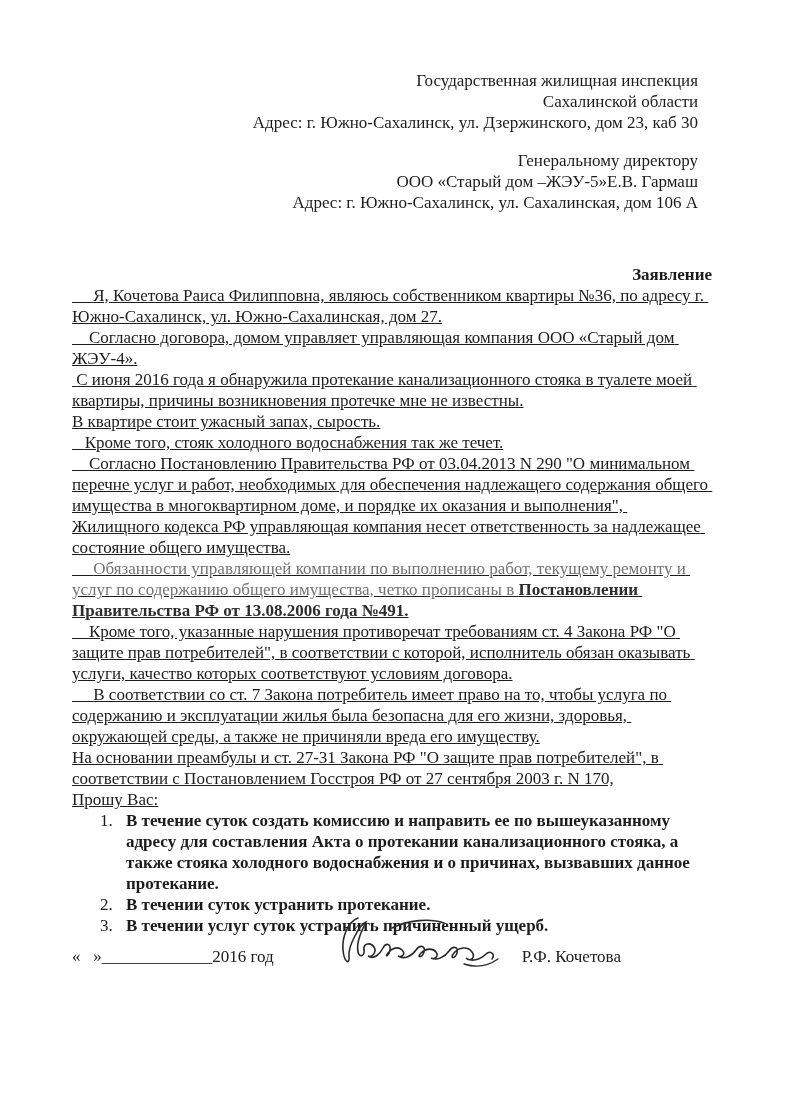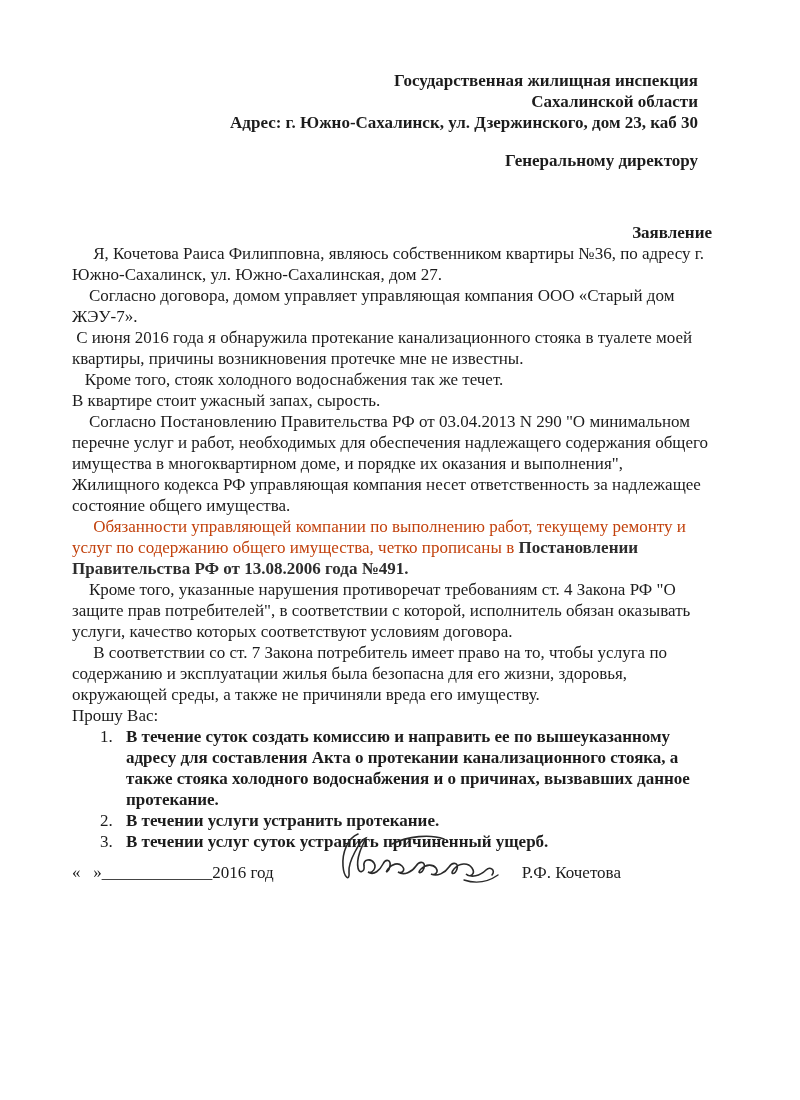--- a/index.html
+++ b/index.html
@@ -8,30 +8,30 @@
     width:800px;height:1100px;
     background:#ffffff;
     box-sizing:border-box;
     padding:70px 88px 0 72px;
     font-family:"Liberation Serif","DejaVu Serif",serif;
     font-size:17px;
     line-height:21px;
     color:#1c1c1c;
     overflow:hidden;
   }
-  .recipient-block{text-align:right;margin:0 14px 17px 0;font-weight:bold;}
+  .recipient-block{text-align:right;margin:0 14px 17px 0;}
   .recipient-block div{white-space:pre-wrap;}
   .doc-title{
     text-align:right;
     font-weight:bold;
     margin-top:51px;
     margin-bottom:0;
   }
-  .para{margin:0;white-space:pre-wrap;}
-  .gray{color:#c2410c;}
+  .para{margin:0;white-space:pre-wrap;text-decoration:underline;}
+  .gray{color:#737373;}
   .bold-ref{font-weight:bold;color:#2e2e2e;}
   .demands{margin:0;padding:0 0 0 28px;}
   .demand-row{display:flex;align-items:flex-start;}
   .demand-num{flex:none;width:26px;white-space:pre;}
   .demand-text{flex:1;white-space:pre-wrap;font-weight:bold;}
   .footer{
     display:flex;
     align-items:baseline;
     margin-top:10px;
     position:relative;
@@ -51,44 +51,47 @@
 <div class="page">
 
   <div class="recipient-block">
     <div>Государственная жилищная инспекция</div>
     <div>Сахалинской области</div>
     <div>Адрес: г. Южно-Сахалинск, ул. Дзержинского, дом 23, каб 30</div>
   </div>
 
   <div class="recipient-block">
     <div>Генеральному директору</div>
+    <div>ООО «Старый дом –ЖЭУ-5»Е.В. Гармаш</div>
+    <div>Адрес: г. Южно-Сахалинск, ул. Сахалинская, дом 106 А</div>
   </div>
 
 
   <p class="doc-title">Заявление</p>
 
   <p class="para">     Я, Кочетова Раиса Филипповна, являюсь собственником квартиры №36, по адресу г. Южно-Сахалинск, ул. Южно-Сахалинская, дом 27.</p>
-  <p class="para">    Согласно договора, домом управляет управляющая компания ООО «Старый дом ЖЭУ-7».</p>
+  <p class="para">    Согласно договора, домом управляет управляющая компания ООО «Старый дом ЖЭУ-4».</p>
   <p class="para"> С июня 2016 года я обнаружила протекание канализационного стояка в туалете моей квартиры, причины возникновения протечке мне не известны.</p>
+  <p class="para">В квартире стоит ужасный запах, сырость.</p>
   <p class="para">   Кроме того, стояк холодного водоснабжения так же течет.</p>
-  <p class="para">В квартире стоит ужасный запах, сырость.</p>
   <p class="para">    Согласно Постановлению Правительства РФ от 03.04.2013 N 290 "О минимальном перечне услуг и работ, необходимых для обеспечения надлежащего содержания общего имущества в многоквартирном доме, и порядке их оказания и выполнения", Жилищного кодекса РФ управляющая компания несет ответственность за надлежащее состояние общего имущества.</p>
   <p class="para"><span class="gray">     Обязанности управляющей компании по выполнению работ, текущему ремонту и услуг по содержанию общего имущества, четко прописаны в </span><span class="bold-ref">Постановлении Правительства РФ от 13.08.2006 года №491.</span></p>
   <p class="para">    Кроме того, указанные нарушения противоречат требованиям ст. 4 Закона РФ "О защите прав потребителей", в соответствии с которой, исполнитель обязан оказывать услуги, качество которых соответствуют условиям договора.</p>
   <p class="para">     В соответствии со ст. 7 Закона потребитель имеет право на то, чтобы услуга по содержанию и эксплуатации жилья была безопасна для его жизни, здоровья, окружающей среды, а также не причиняли вреда его имуществу.</p>
+  <p class="para">На основании преамбулы и ст. 27-31 Закона РФ "О защите прав потребителей", в соответствии с Постановлением Госстроя РФ от 27 сентября 2003 г. N 170,</p>
   <p class="para">Прошу Вас:</p>
 
   <div class="demands">
     <div class="demand-row">
       <span class="demand-num">1.</span>
       <span class="demand-text">В течение суток создать комиссию и направить ее по вышеуказанному адресу для составления Акта о протекании канализационного стояка, а также стояка холодного водоснабжения и о причинах, вызвавших данное протекание.</span>
     </div>
     <div class="demand-row">
       <span class="demand-num">2.</span>
-      <span class="demand-text">В течении услуги устранить протекание.</span>
+      <span class="demand-text">В течении суток устранить протекание.</span>
     </div>
     <div class="demand-row">
       <span class="demand-num">3.</span>
       <span class="demand-text">В течении услуг суток устранить причиненный ущерб.</span>
     </div>
   </div>
 
   <div class="footer">
     <span class="date-line">«   »_____________2016 год</span>
     <span class="sig-wrap">

